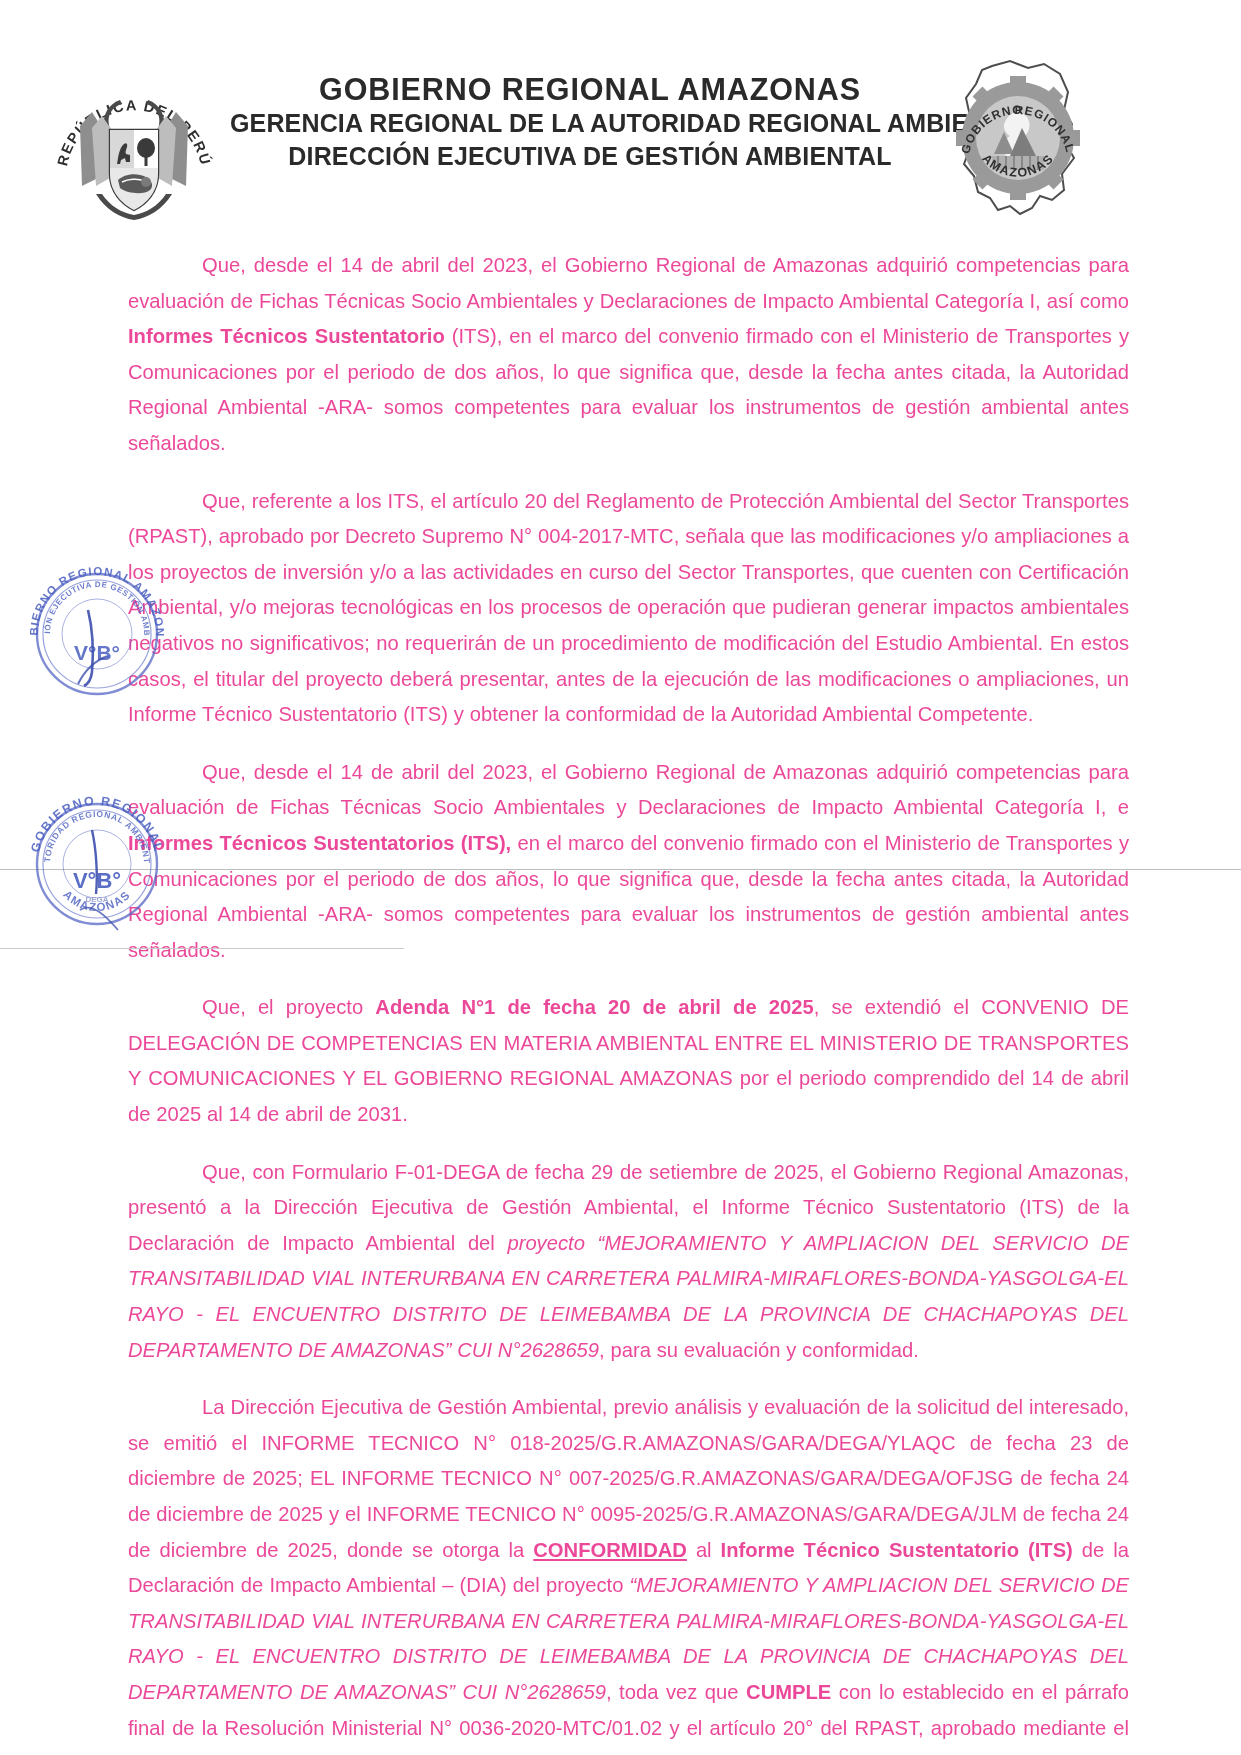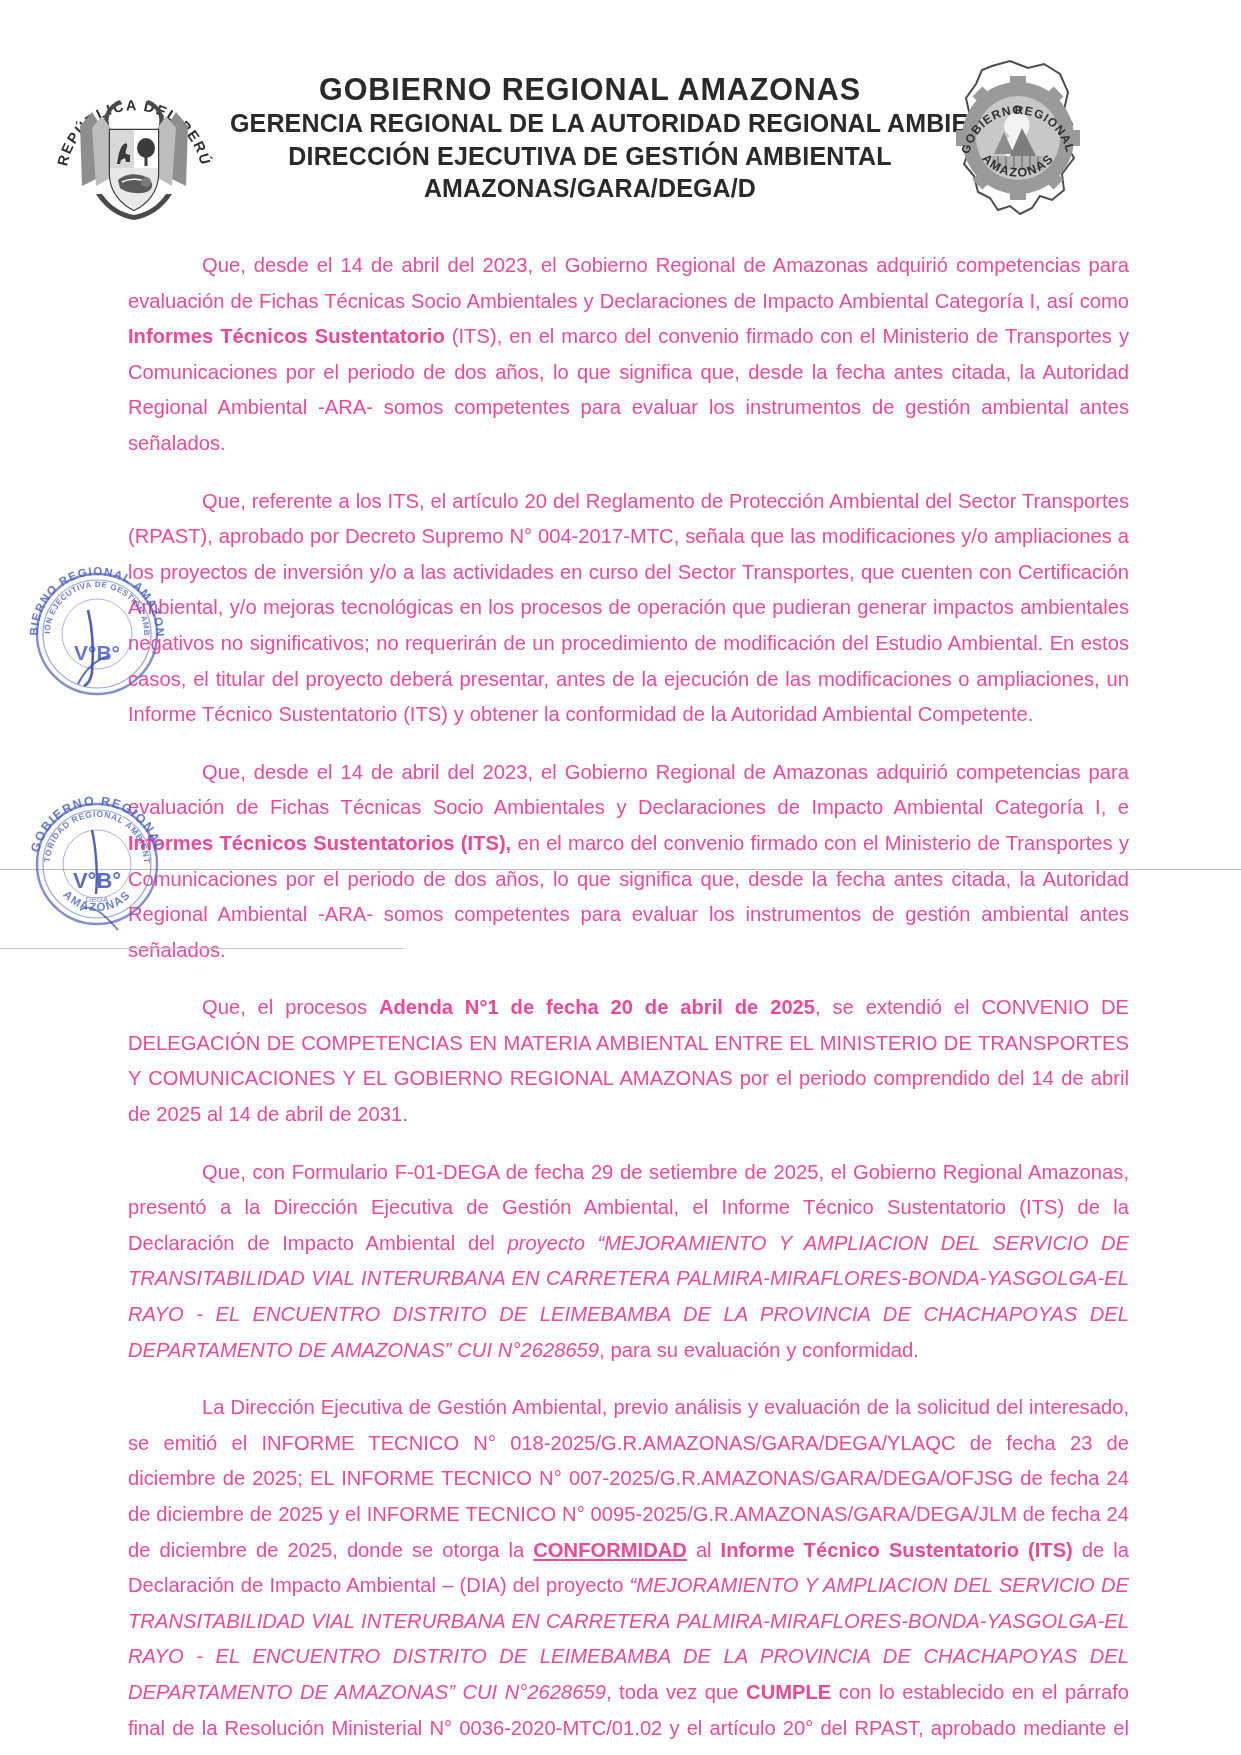--- a/index.html
+++ b/index.html
@@ -162,21 +162,20 @@
         <circle cx="84" cy="100" r="5" fill="#7a7a7a"></circle>
 
         <path d="M34 112 C44 128 58 136 72 138 C86 136 100 128 110 112 L104 112 C96 124 84 131 72 133 C60 131 48 124 40 112 Z" fill="#4a4a4a"></path>
       </svg>
     </div>
 
     <div class="header-titles">
       <div class="org-title">GOBIERNO REGIONAL AMAZONAS</div>
       <div class="org-sub">GERENCIA REGIONAL DE LA AUTORIDAD REGIONAL AMBIENTAL</div>
       <div class="org-sub">DIRECCIÓN EJECUTIVA DE GESTIÓN AMBIENTAL</div>
-      <div class="org-sub">AMAZONAS/GARA/DEGA/D</div>
     </div>
 
     <div class="emblem-amazonas">
       <svg viewBox="0 0 140 165" width="140" height="165">
 
         <path d="M44 8 L62 3 L80 10 L96 6 L112 16 L120 34 L116 52 L124 66 L118 86 L126 100 L114 116
                  L116 132 L104 142 L92 138 L84 150 L72 156 L62 148 L50 152 L42 140 L30 134 L26 118
                  L16 106 L22 90 L14 74 L22 58 L18 40 L28 26 L34 12 Z" fill="#ffffff" stroke="#4d4d4d" stroke-width="2"></path>
 
         <g>
@@ -226,21 +225,21 @@
   </div>
 
   <div class="content">
 
     <p class="para"><span>Que, desde el 14 de abril del 2023, el Gobierno Regional de Amazonas adquirió competencias para evaluación de Fichas Técnicas Socio Ambientales y Declaraciones de Impacto Ambiental Categoría I, así como </span><span class="b">Informes Técnicos Sustentatorio</span><span> (ITS), en el marco del convenio firmado con el Ministerio de Transportes y Comunicaciones por el periodo de dos años, lo que significa que, desde la fecha antes citada, la Autoridad Regional Ambiental -ARA- somos competentes para evaluar los instrumentos de gestión ambiental antes señalados.</span></p>
 
     <p class="para"><span>Que, referente a los ITS, el artículo 20 del Reglamento de Protección Ambiental del Sector Transportes (RPAST), aprobado por Decreto Supremo N° 004-2017-MTC, señala que las modificaciones y/o ampliaciones a los proyectos de inversión y/o a las actividades en curso del Sector Transportes, que cuenten con Certificación Ambiental, y/o mejoras tecnológicas en los procesos de operación que pudieran generar impactos ambientales negativos no significativos; no requerirán de un procedimiento de modificación del Estudio Ambiental. En estos casos, el titular del proyecto deberá presentar, antes de la ejecución de las modificaciones o ampliaciones, un Informe Técnico Sustentatorio (ITS) y obtener la conformidad de la Autoridad Ambiental Competente.</span></p>
 
     <p class="para"><span>Que, desde el 14 de abril del 2023, el Gobierno Regional de Amazonas adquirió competencias para evaluación de Fichas Técnicas Socio Ambientales y Declaraciones de Impacto Ambiental Categoría I, e </span><span class="b">Informes Técnicos Sustentatorios (ITS),</span><span> en el marco del convenio firmado con el Ministerio de Transportes y Comunicaciones por el periodo de dos años, lo que significa que, desde la fecha antes citada, la Autoridad Regional Ambiental -ARA- somos competentes para evaluar los instrumentos de gestión ambiental antes señalados.</span></p>
 
-    <p class="para"><span>Que, el procesos </span><span class="b">Adenda N°1 de fecha 20 de abril de 2025</span><span>, se extendió el CONVENIO DE DELEGACIÓN DE COMPETENCIAS EN MATERIA AMBIENTAL ENTRE EL MINISTERIO DE TRANSPORTES Y COMUNICACIONES Y EL GOBIERNO REGIONAL AMAZONAS por el periodo comprendido del 14 de abril de 2025 al 14 de abril de 2031.</span></p>
+    <p class="para"><span>Que, el proyecto </span><span class="b">Adenda N°1 de fecha 20 de abril de 2025</span><span>, se extendió el CONVENIO DE DELEGACIÓN DE COMPETENCIAS EN MATERIA AMBIENTAL ENTRE EL MINISTERIO DE TRANSPORTES Y COMUNICACIONES Y EL GOBIERNO REGIONAL AMAZONAS por el periodo comprendido del 14 de abril de 2025 al 14 de abril de 2031.</span></p>
 
     <p class="para"><span>Que, con Formulario F-01-DEGA de fecha 29 de setiembre de 2025, el Gobierno Regional Amazonas, presentó a la Dirección Ejecutiva de Gestión Ambiental, el Informe Técnico Sustentatorio (ITS) de la Declaración de Impacto Ambiental del </span><span class="i">proyecto </span><span class="bi">“MEJORAMIENTO Y AMPLIACION DEL SERVICIO DE TRANSITABILIDAD VIAL INTERURBANA EN CARRETERA PALMIRA-MIRAFLORES-BONDA-YASGOLGA-EL RAYO - EL ENCUENTRO DISTRITO DE LEIMEBAMBA DE LA PROVINCIA DE CHACHAPOYAS DEL DEPARTAMENTO DE AMAZONAS” CUI N°2628659</span><span>, para su evaluación y conformidad.</span></p>
 
     <p class="para"><span>La Dirección Ejecutiva de Gestión Ambiental, previo análisis y evaluación de la solicitud del interesado, se emitió el INFORME TECNICO N° 018-2025/G.R.AMAZONAS/GARA/DEGA/YLAQC de fecha 23 de diciembre de 2025; EL INFORME TECNICO N° 007-2025/G.R.AMAZONAS/GARA/DEGA/OFJSG de fecha 24 de diciembre de 2025 y el INFORME TECNICO N° 0095-2025/G.R.AMAZONAS/GARA/DEGA/JLM de fecha 24 de diciembre de 2025, donde se otorga la </span><span class="bu">CONFORMIDAD</span><span> al  </span><span class="b">Informe Técnico Sustentatorio (ITS)</span><span> de la Declaración de Impacto Ambiental – (DIA) del proyecto </span><span class="bi">“MEJORAMIENTO Y AMPLIACION DEL SERVICIO DE TRANSITABILIDAD VIAL INTERURBANA EN CARRETERA PALMIRA-MIRAFLORES-BONDA-YASGOLGA-EL RAYO - EL ENCUENTRO DISTRITO DE LEIMEBAMBA DE LA PROVINCIA DE CHACHAPOYAS DEL DEPARTAMENTO DE AMAZONAS” CUI N°2628659</span><span>, toda vez que </span><span class="b">CUMPLE</span><span> con lo establecido en el párrafo final de la Resolución Ministerial N° 0036-2020-MTC/01.02 y el artículo 20° del RPAST, aprobado mediante el Decreto Supremo N° 004-2017-MTC y modificado por el Decreto Supremo N° 008-2019-MTC, así como el formato establecido en el Anexo II de la Resolución Directoral N° 0573-2022-MTC/16 y el Texto Único de Procedimientos Administrativos – TUPA del Gobierno Regional Amazonas -- GOREA, aprobado mediante ORDENANZA REGIONAL N° 005-2024-GRA/GR. Por tal motivo, corresponde proceder con su conformidad a través de la emisión de la respectiva resolución directoral.</span></p>
 
   </div>
 
   <div class="scan-line scan-line-a"></div>
   <div class="scan-line scan-line-b"></div>
 

